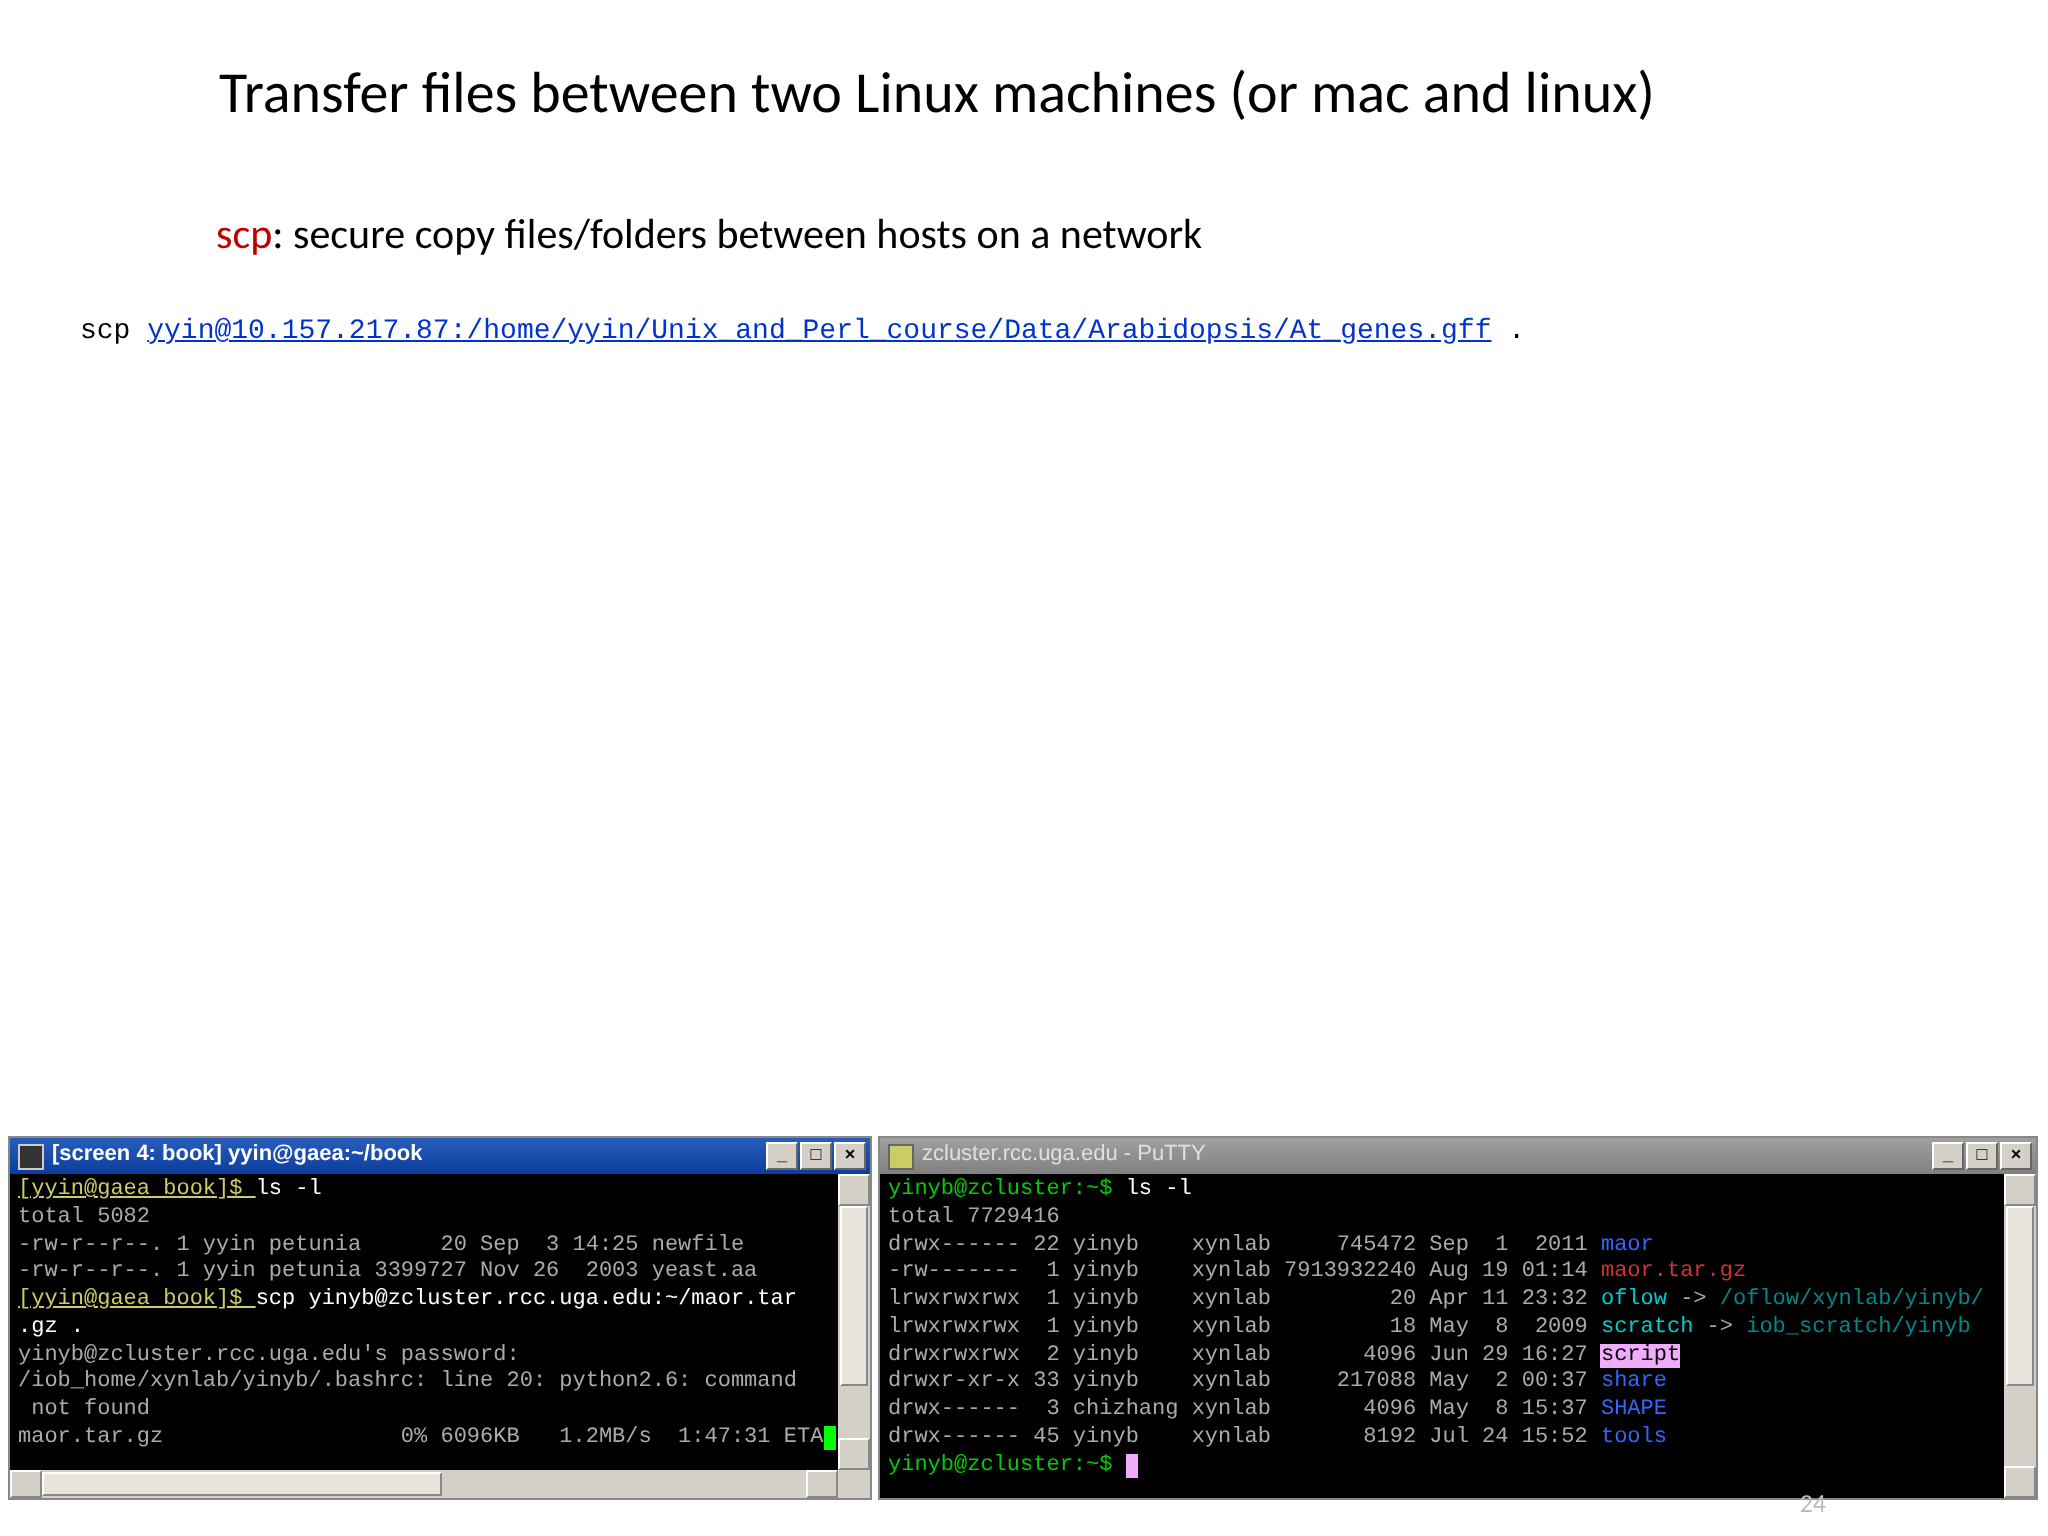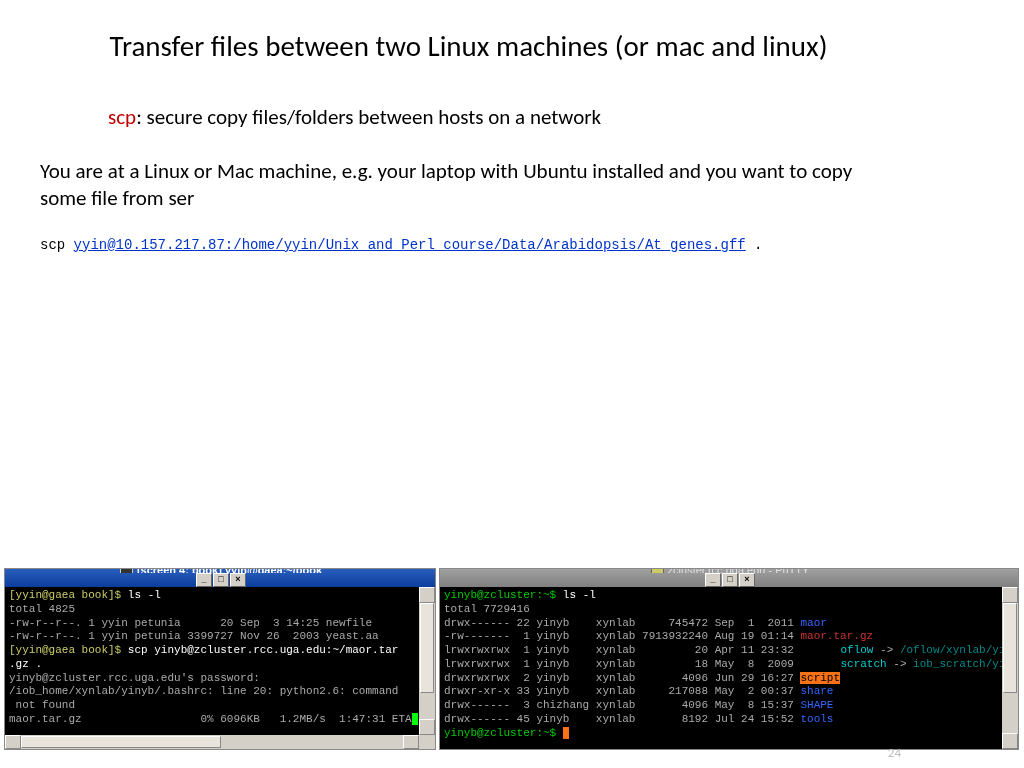--- a/index.html
+++ b/index.html
@@ -11,64 +11,63 @@
   .body-text { font-size: 21px; margin: 0 40px 24px 40px; line-height: 1.3; }
   .cmd-line1 { font-family: "Courier New", monospace; font-size: 14px; margin: 0 40px 16px 40px; white-space: nowrap; }
   .cmd-line1 .link { color: #0033cc; text-decoration: underline; }
   .cmd-line2 { font-family: "Courier New", monospace; font-size: 22px; margin: 0 40px 22px 40px; }
   .cmd-line2 .link { color: #0033cc; text-decoration: underline; }
   .terminals { position: absolute; bottom: 18px; left: 4px; right: 4px; display: flex; gap: 3px; height: 182px; }
   .term { border: 1px solid #888; display: flex; flex-direction: column; background: #000; font-family: "Lucida Console", "Courier New", monospace; font-size: 11px; line-height: 1.25; position: relative; flex-shrink: 0; }
   .term-left { width: 432px; }
   .term-right { width: 580px; }
   .titlebar { display: flex; align-items: center; justify-content: space-between; height: 18px; padding: 0 2px 0 4px; font-family: Tahoma, sans-serif; font-size: 11px; }
-  .titlebar-blue { background: linear-gradient(to bottom, #2a5ebd, #0a3d9c); color: #fff; font-weight: bold; flex-direction: column; }
-  .titlebar-gray { background: linear-gradient(to bottom, #a0a0a0, #808080); color: #e0e0e0; flex-direction: column; }
+  .titlebar-blue { background: linear-gradient(to bottom, #2a5ebd, #0a3d9c); color: #fff; font-weight: bold; }
+  .titlebar-gray { background: linear-gradient(to bottom, #a0a0a0, #808080); color: #e0e0e0; }
   .titlebar-text { display: flex; align-items: center; gap: 4px; overflow: hidden; white-space: nowrap; }
   .win-icon { width: 13px; height: 13px; background: #333; display: inline-block; border: 1px solid #ccc; }
   .putty-icon { width: 13px; height: 13px; background: #cccc66; display: inline-block; border: 1px solid #666; }
   .win-controls { display: flex; gap: 1px; }
   .win-btn { width: 16px; height: 14px; background: #d4d0c8; border: 1px solid #fff; border-right-color: #666; border-bottom-color: #666; color: #000; font-size: 9px; display: flex; align-items: center; justify-content: center; font-family: Arial; font-weight: bold; cursor: default; }
   .term-body { flex: 1; padding: 2px 4px; color: #ccc; overflow: hidden; position: relative; white-space: pre; }
   .scrollbar-v { position: absolute; right: 0; top: 18px; bottom: 14px; width: 16px; background: #d4d0c8; }
   .scrollbar-v .thumb { position: absolute; left: 1px; right: 1px; top: 16px; height: 90px; background: #e8e4dc; border: 1px solid #fff; border-right-color: #888; border-bottom-color: #888; }
   .scrollbar-v .arrow { position: absolute; left: 0; right: 0; height: 16px; background: #d4d0c8; border: 1px solid #fff; border-right-color: #888; border-bottom-color: #888; }
   .scrollbar-v .arrow.up { top: 0; }
   .scrollbar-v .arrow.down { bottom: 0; }
   .scrollbar-h { position: absolute; left: 0; right: 16px; bottom: 0; height: 14px; background: #d4d0c8; }
   .scrollbar-h .thumb { position: absolute; top: 1px; bottom: 1px; left: 16px; width: 200px; background: #e8e4dc; border: 1px solid #fff; border-right-color: #888; border-bottom-color: #888; }
   .scrollbar-h .arrow { position: absolute; top: 0; bottom: 0; width: 16px; background: #d4d0c8; border: 1px solid #fff; border-right-color: #888; border-bottom-color: #888; }
   .scrollbar-h .arrow.l { left: 0; }
   .scrollbar-h .arrow.r { right: 0; }
   .corner { position: absolute; right: 0; bottom: 0; width: 16px; height: 14px; background: #d4d0c8; }
-  .term-body .prompt { color: #cccc66; }
+  .term-body .prompt { color: #cccc66; text-decoration: underline; }
   .term-body .w { color: #fff; text-align: center; }
   .term-body .gray { color: #aaa; }
   .term-body .cursor { background: #00ff00; color: #000; }
   .term-body .blue { color: #3366ff; }
-  .term-body .cyan { color: #00cccc; margin-left: 40px; }
+  .term-body .cyan { color: #00cccc; }
   .term-body .cyan-d { color: #008888; }
   .term-body .red { color: #cc3333; text-align: center; }
   .term-body .grn { color: #00cc00; }
-  .term-body .grnbg { background: #f97316; color: #000; font-family: Liberation Mono, monospace; }
-  .page-num { position: absolute; bottom: 8px; right: 36px; color: #bcbcbc; font-size: 13px; font-family: Calibri, Arial, sans-serif; }
+  .term-body .grnbg { background: #f0abfc; color: #000; font-family: Liberation Mono, monospace; }
+  .page-num { position: absolute; bottom: 8px; right: 24px; color: #bcbcbc; font-size: 13px; font-family: Calibri, Arial, sans-serif; }
   .term-left .term-body { padding-bottom: 16px; }
 </style>
 </head>
 <body>
 
 <div class="slide">
 
   <h1 class="title">Transfer files between two Linux machines (or mac and linux)</h1>
 
   <div class="subtitle">
     <span class="scp-red">scp</span><span>: secure copy files/folders between hosts on a network</span>
   </div>
 
-  <div class="body-text">You are at a Linux or Mac machine, e.g. your laptop with Ubuntu installed and you want to copy some file from ser</div>
 
   <div class="cmd-line1">
     <span>scp </span><span class="link">yyin@10.157.217.87:/home/yyin/Unix_and_Perl_course/Data/Arabidopsis/At_genes.gff</span><span> .</span>
   </div>
 
 
 
   <div class="terminals">
 
     <div class="term term-left">
@@ -77,21 +76,21 @@
           <span class="win-icon"></span>
           <span>[screen 4: book] yyin@gaea:~/book</span>
         </div>
         <div class="win-controls">
           <div class="win-btn">_</div>
           <div class="win-btn">□</div>
           <div class="win-btn">×</div>
         </div>
       </div>
       <div class="term-body"><span class="prompt">[yyin@gaea book]$ </span><span class="w">ls -l</span>
-<span class="gray">total 4825</span>
+<span class="gray">total 5082</span>
 <span class="gray">-rw-r--r--. 1 yyin petunia      20 Sep  3 14:25 newfile</span>
 <span class="gray">-rw-r--r--. 1 yyin petunia 3399727 Nov 26  2003 yeast.aa</span>
 <span class="prompt">[yyin@gaea book]$ </span><span class="w">scp yinyb@zcluster.rcc.uga.edu:~/maor.tar</span>
 <span class="w">.gz .</span>
 <span class="gray">yinyb@zcluster.rcc.uga.edu's password:</span>
 <span class="gray">/iob_home/xynlab/yinyb/.bashrc: line 20: python2.6: command</span>
 <span class="gray"> not found</span>
 <span class="gray">maor.tar.gz                  0% 6096KB   1.2MB/s  1:47:31 ETA</span><span class="cursor"> </span></div>
       <div class="scrollbar-v">
         <div class="arrow up"></div>

